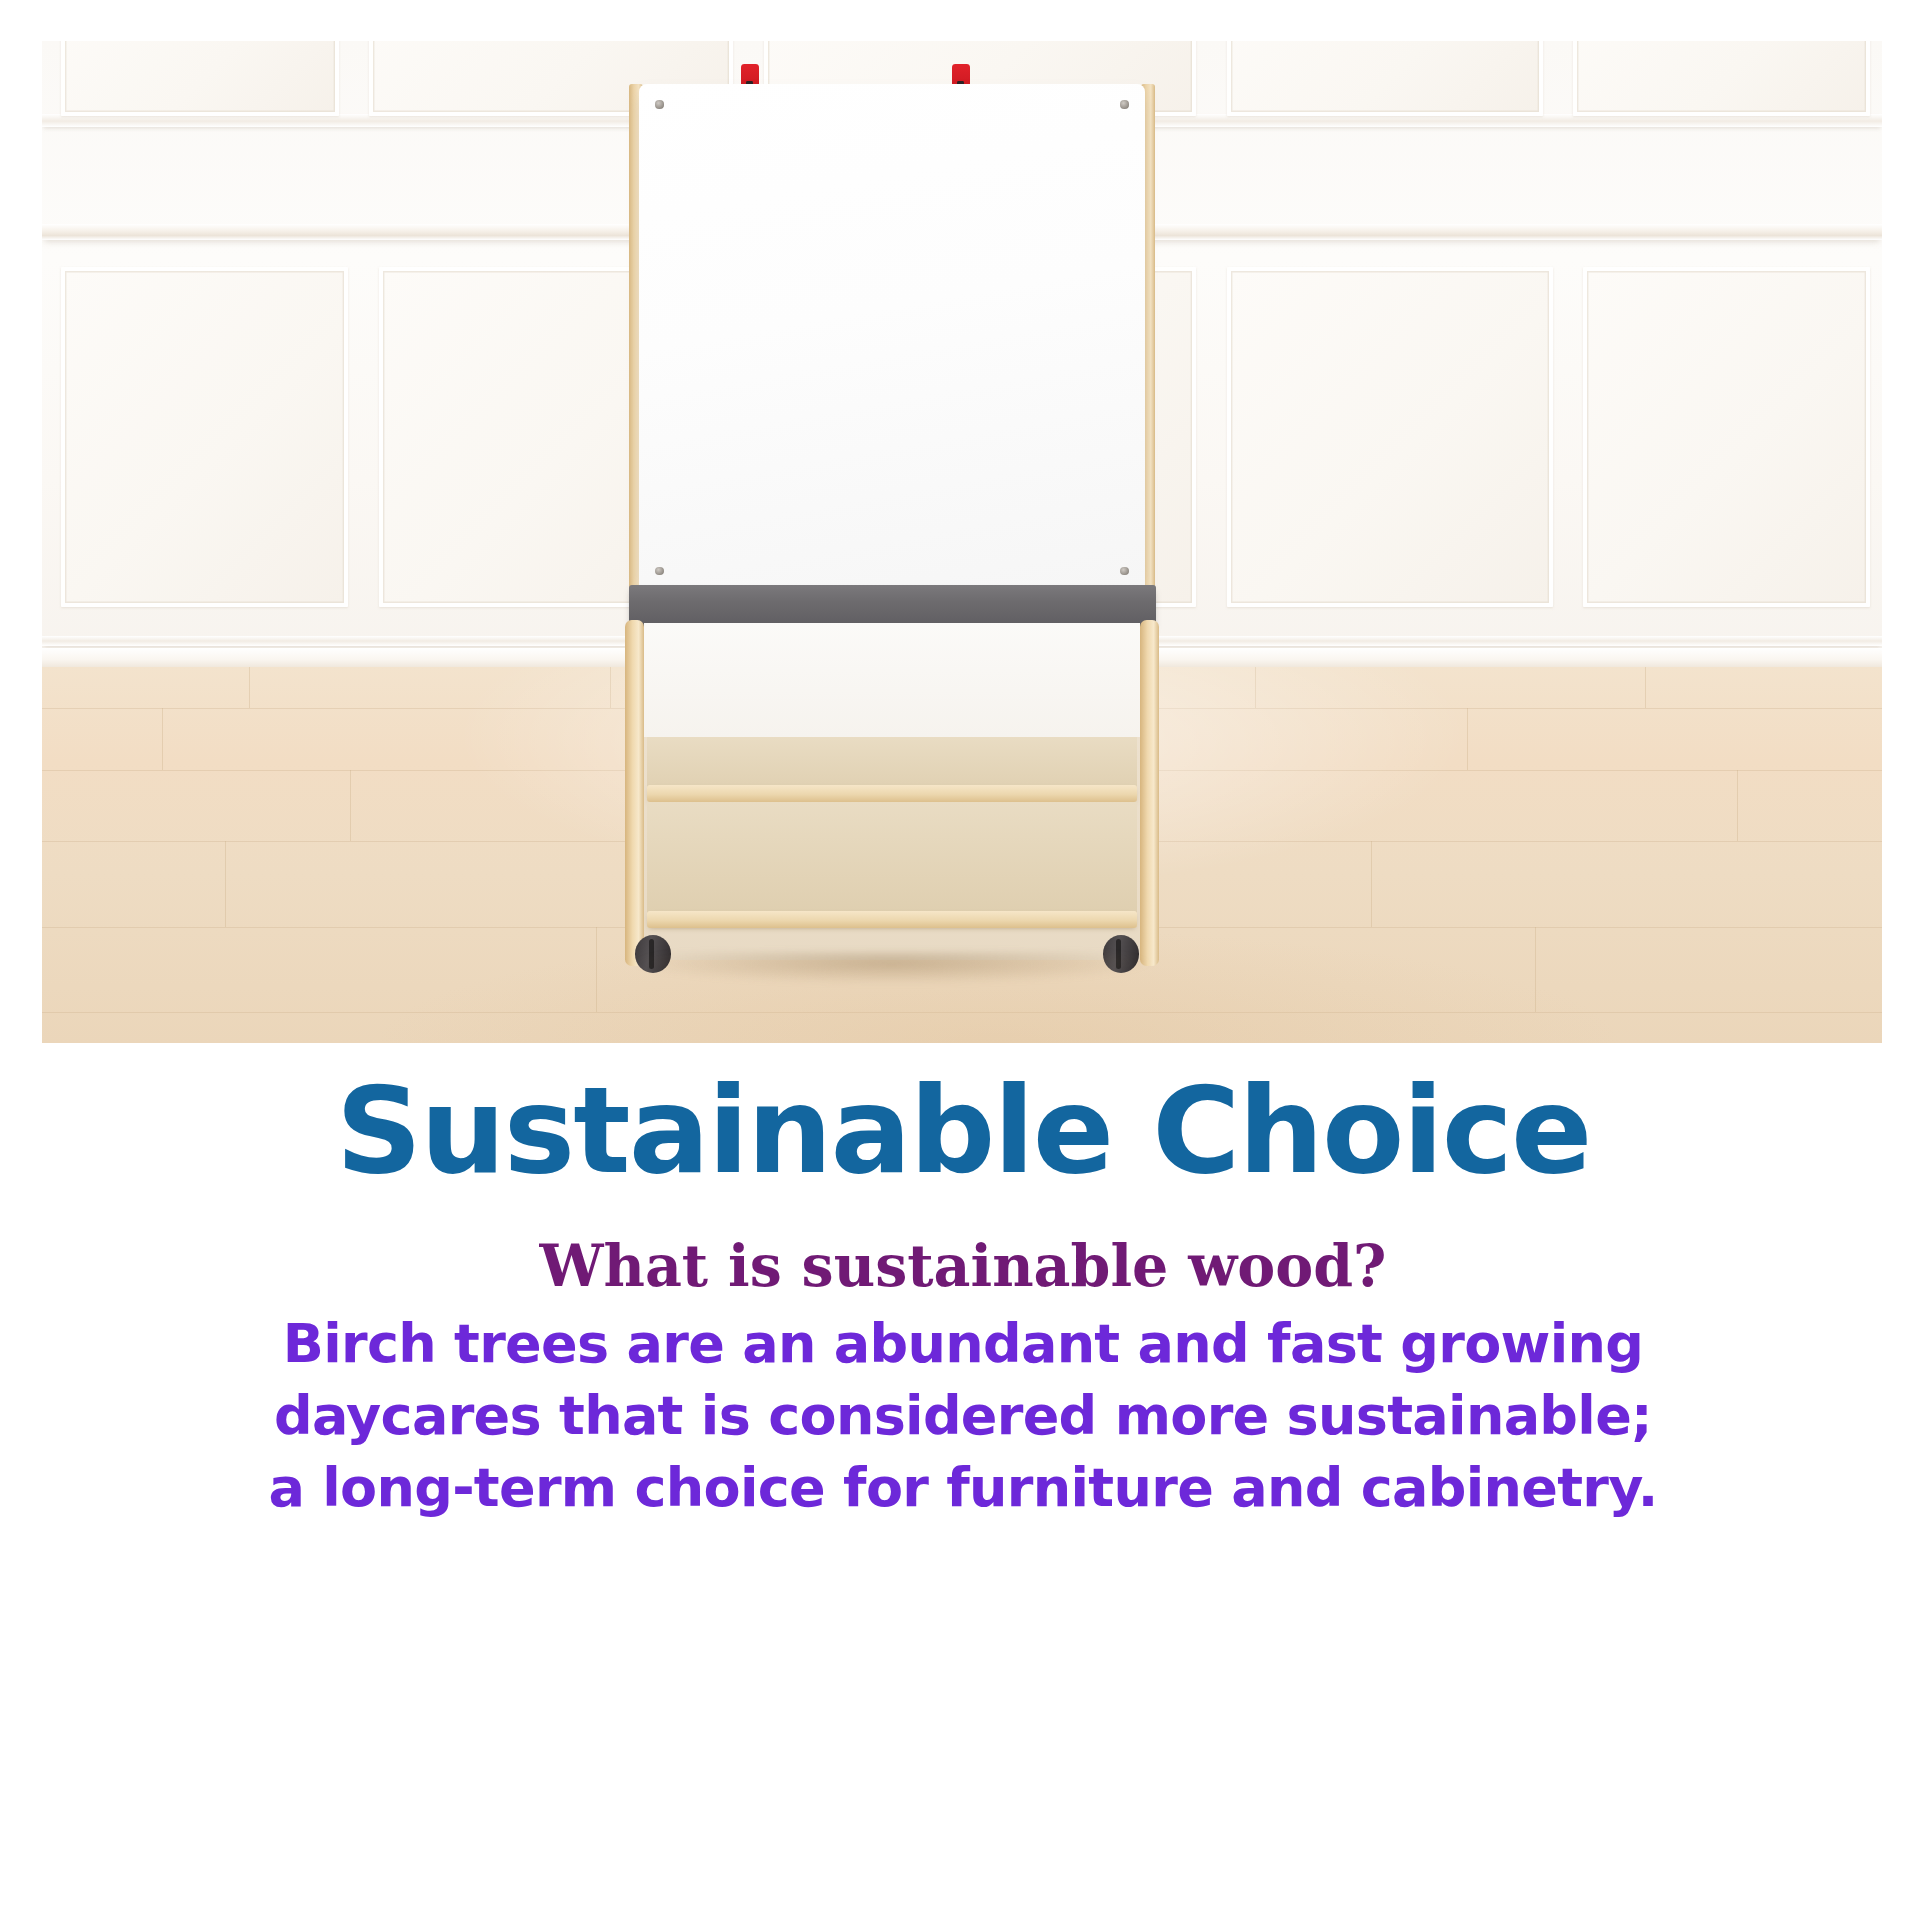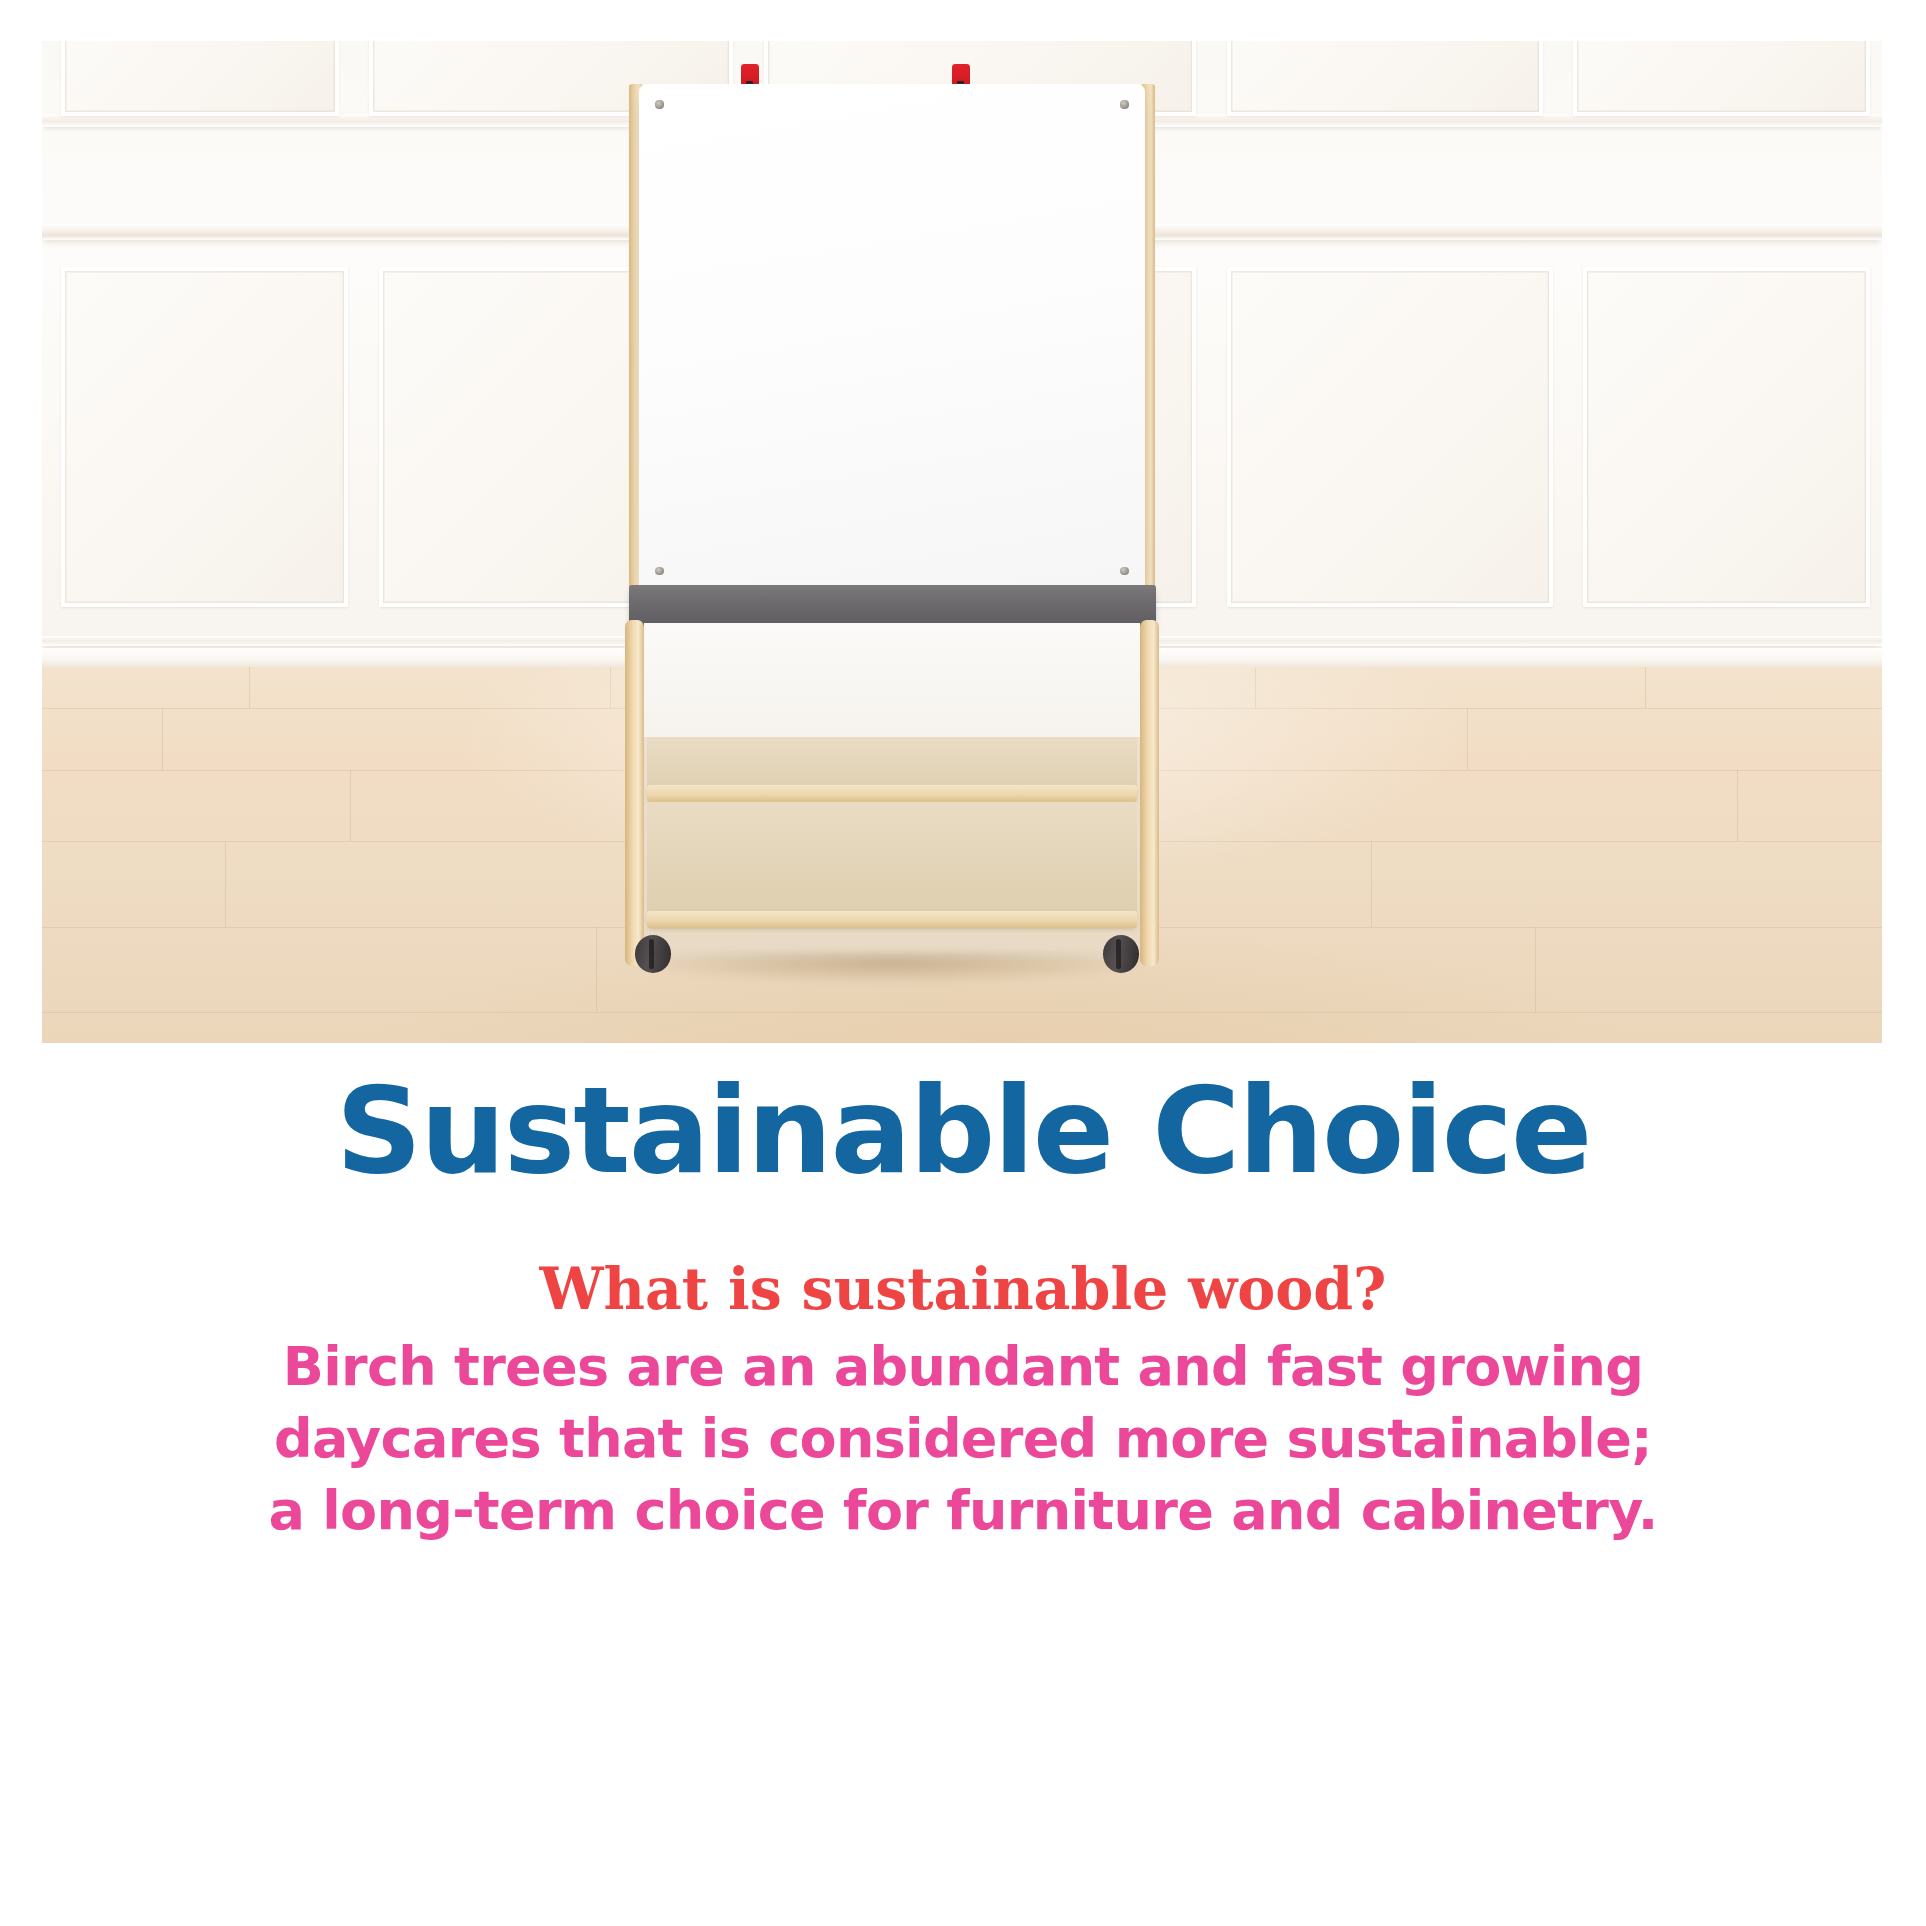--- a/index.html
+++ b/index.html
@@ -280,35 +280,35 @@
     letter-spacing: -1.9px;
     color: #13669f;
     margin: 0;
     padding: 0;
   }
   #subhead {
     font-family: "DejaVu Serif", serif;
     font-weight: 700;
     font-size: 57px;
     line-height: 1.1;
-    color: #ef4444;
-    margin: 64px 0 0 0;
+    color: #701a75;
+    margin: 41px 0 0 0;
     padding: 0;
   }
   #body-copy {
     margin: 10.6px 0 0 0;
     padding: 0;
   }
   .body-line {
     font-family: "DejaVu Sans", sans-serif;
     font-weight: 700;
     font-size: 54px;
     line-height: 1.33;
     letter-spacing: -0.7px;
-    color: #ec4899;
+    color: #6d28d9;
     display: block;
   }
 </style>
 </head>
 <body>
 
 <div id="page">
 
   <div id="photo-card">
 

